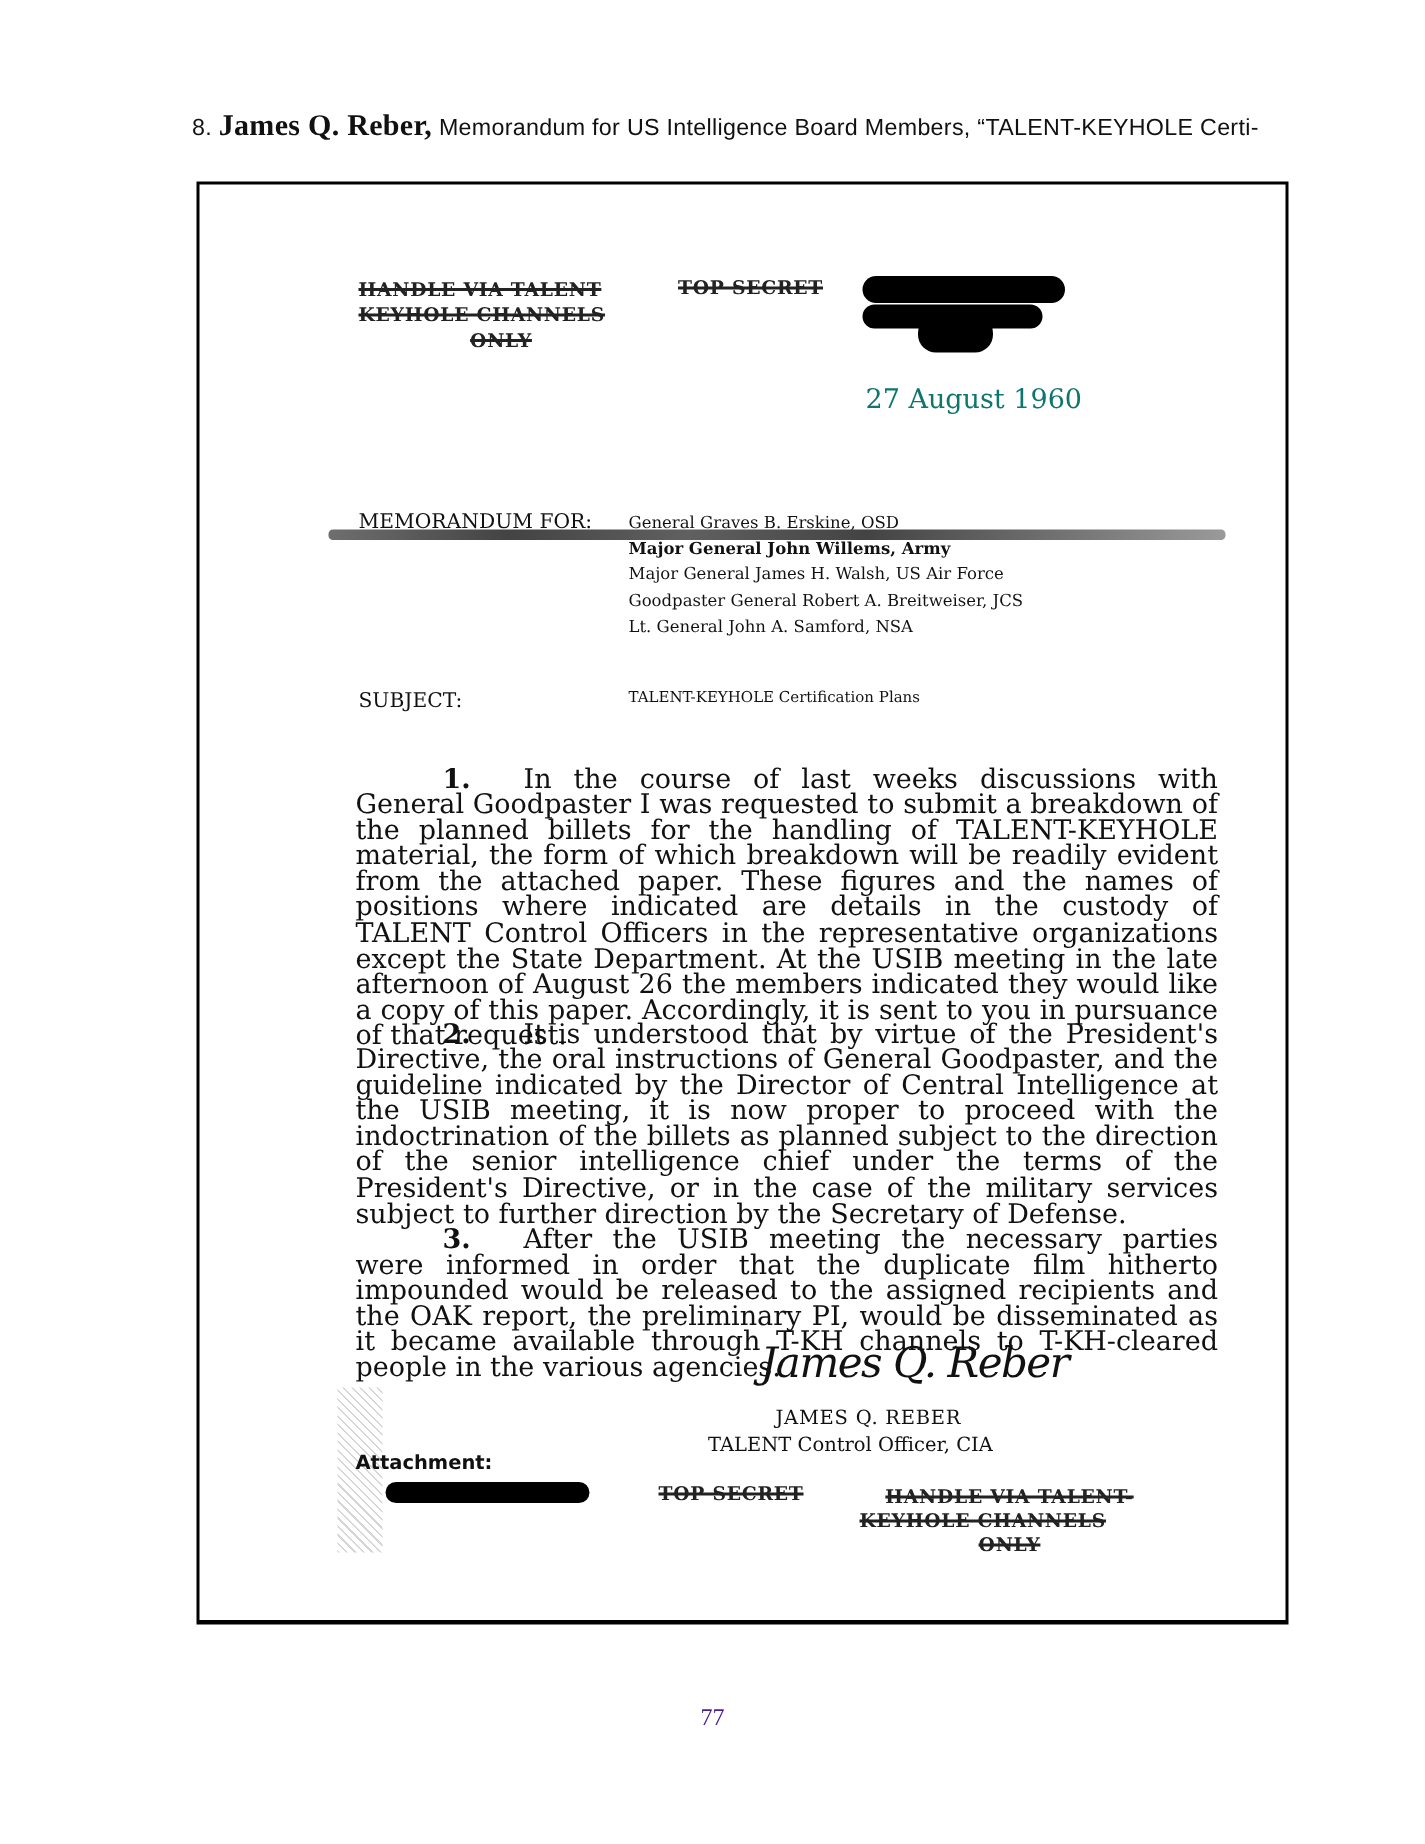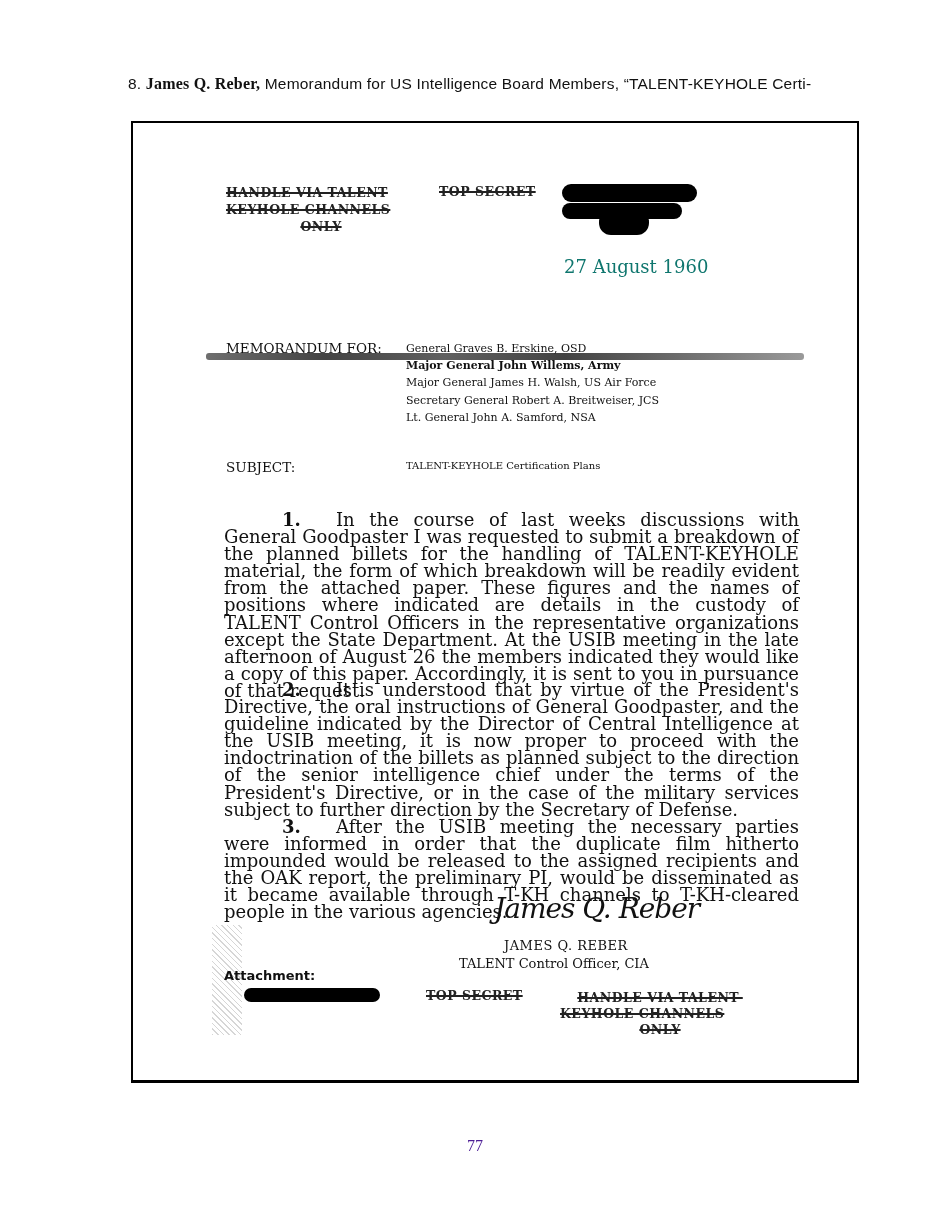--- a/index.html
+++ b/index.html
@@ -1,21 +1,21 @@
 <!DOCTYPE html>
 <html><head>
 <meta charset="utf-8">
 <style>
   html, body { margin:0; padding:0; background:#ffffff; }
   body { width:950px; height:1229px; position:relative; overflow:hidden; color:#000; }
   .caption { position:absolute; left:128px; top:73px; width:730px; font-family:"Liberation Sans Narrow","Liberation Sans", sans-serif; font-size:15.5px; line-height:22px; letter-spacing:0.2px; color:#111; }
-  .caption .author { font-family:"Liberation Serif", serif; font-weight:bold; font-size:16px; }
+  .caption .author { font-family:"Liberation Serif", serif; font-weight:bold; font-size:20px; }
   .caption .line2 { padding-left:16px; display:block; }
   .frame { position:absolute; left:131px; top:121px; width:728px; height:962px; border-top:2px solid #000; border-right:2px solid #000; border-left:2px solid #000; border-bottom:3px solid #000; box-sizing:border-box; }
-  .scan { position:absolute; left:204px; top:170px; width:600px; height:870px; font-family:"DejaVu Serif","Liberation Serif", serif; color:#111; }
+  .scan { position:absolute; left:217px; top:170px; width:600px; height:870px; font-family:"DejaVu Serif","Liberation Serif", serif; color:#111; }
   .strike { text-decoration:line-through; text-decoration-thickness:2px; color:#222; font-size:12.5px; letter-spacing:0.5px; font-weight:bold; }
   .hdr-left { position:absolute; left:22px; top:14px; width:190px; text-align:center; line-height:17px; }
   .hdr-left div:first-child, .hdr-left div:nth-child(2) { text-align:left; }
   .hdr-mid { position:absolute; left:235px; top:14px; }
   .redact { position:absolute; background:#000; border-radius:10px; }
   .date { position:absolute; left:360px; top:86px; font-size:18px; color:#0f766e; }
   .memo-label { position:absolute; left:22px; top:170px; font-size:13.5px; }
   .smear { position:absolute; left:2px; top:183px; width:598px; height:7px; background:linear-gradient(90deg,#555,#222 20%,#444 40%,#222 60%,#555 80%,#888); opacity:0.85; border-radius:3px; }
   .recipients { position:absolute; left:202px; top:170px; font-size:11px; line-height:17.2px; }
   .recipients .bold { font-weight:bold; }
@@ -58,21 +58,21 @@
   <div class="redact" style="left:395px;top:40px;width:50px;height:25px;border-radius:12px;"></div>
 
   <div class="date">27 August 1960</div>
 
   <div class="memo-label">MEMORANDUM FOR:</div>
   <div class="smear"></div>
   <div class="recipients">
     <div>General Graves B. Erskine, OSD</div>
     <div class="bold">Major General John Willems, Army</div>
     <div>Major General James H. Walsh, US Air Force</div>
-    <div>Secretary General Robert A. Breitweiser, JCS</div>
+    <div>Goodpaster General Robert A. Breitweiser, JCS</div>
     <div>Lt. General John A. Samford, NSA</div>
   </div>
 
   <div class="subject-label">SUBJECT:</div>
   <div class="subject-val">TALENT-KEYHOLE Certification Plans</div>
 
   <div class="para p1">
     <span class="pnum">1.</span><span>In the course of last weeks discussions with General Goodpaster I was requested to submit a breakdown of the planned billets for the handling of TALENT-KEYHOLE material, the form of which breakdown will be readily evident from the attached paper. These figures and the names of positions where indicated are details in the custody of TALENT Control Officers in the representative organizations except the State Department. At the USIB meeting in the late afternoon of August 26 the members indicated they would like a copy of this paper. Accordingly, it is sent to you in pursuance of that request.</span>
   </div>
   <div class="para p2">

